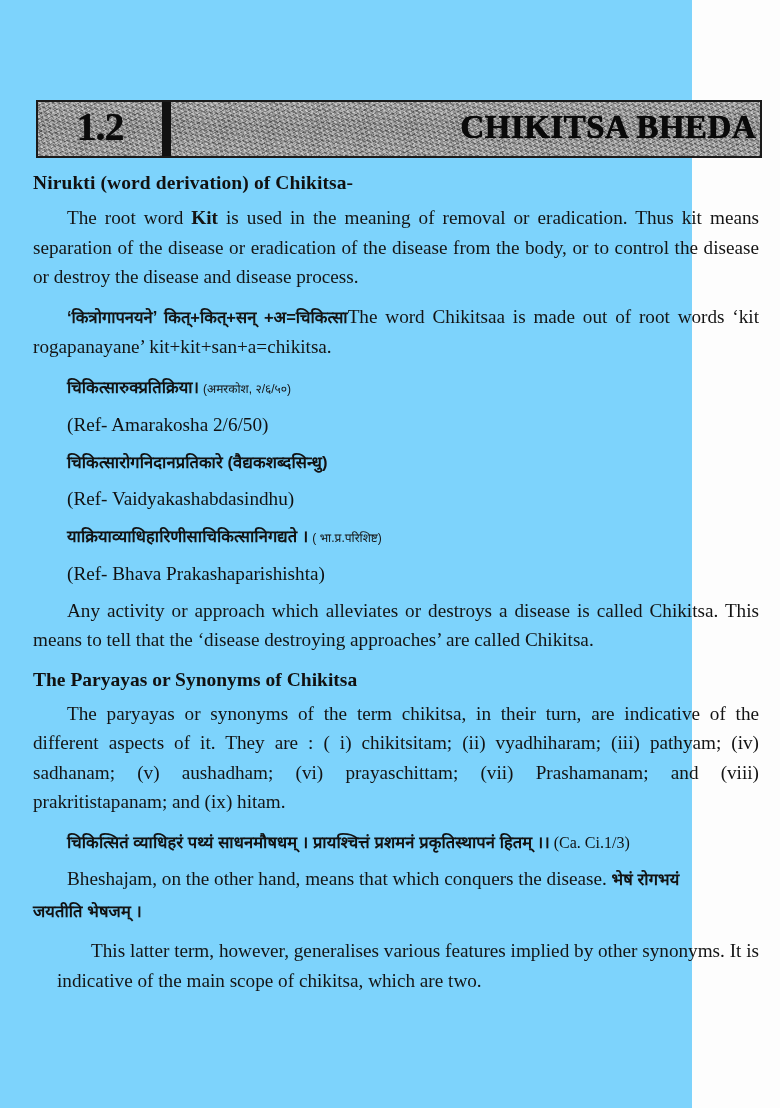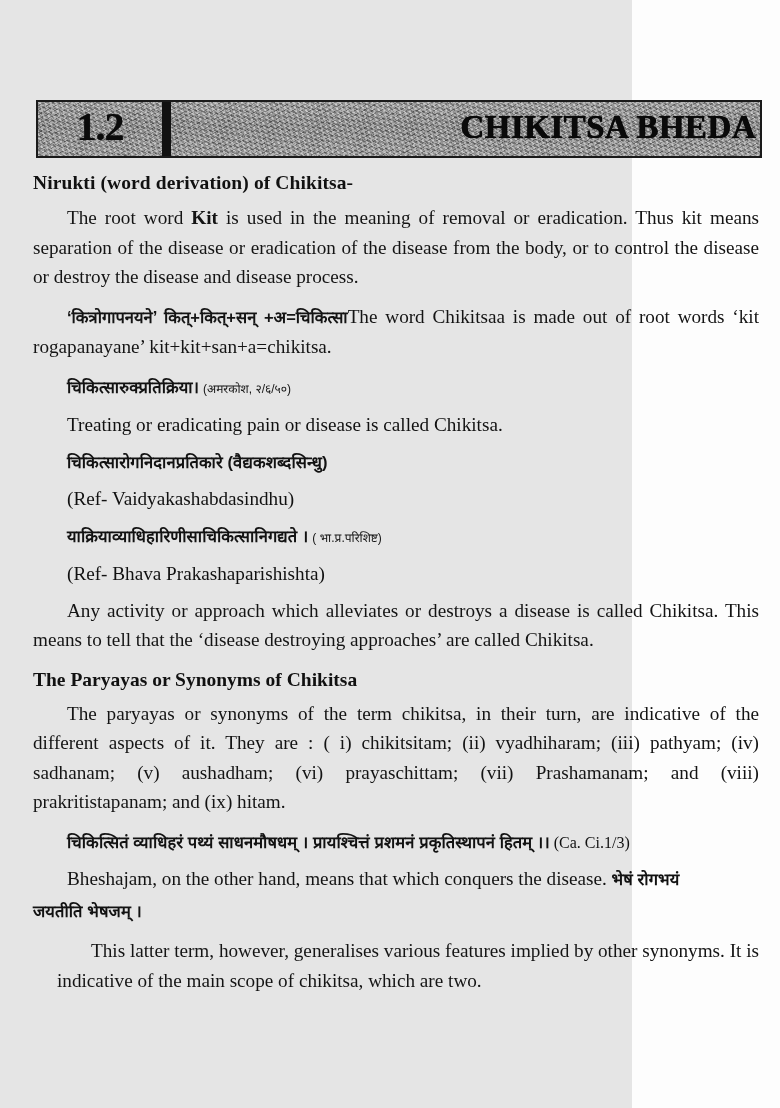--- a/index.html
+++ b/index.html
@@ -12,23 +12,23 @@
     background: #fdfdfd;
     font-family: "Liberation Serif", "DejaVu Serif", serif;
     color: #111;
     overflow: hidden;
     position: relative;
   }
 
   .page {
     position: absolute;
     left: 0; top: 0;
-    width: 632px;
+    width: 692px;
     height: 1108px;
-    background: #e5e5e5;
+    background: #7dd3fc;
   }
 
   
   .banner {
     position: absolute;
     left: 36px;
     top: 100px;
     width: 726px;
     height: 58px;
     box-sizing: border-box;
@@ -186,22 +186,22 @@
   <div class="content">
 
     <div class="heading">Nirukti (word derivation) of Chikitsa-</div>
 
     <p class="para"><span>The root word </span><b>Kit</b><span> is used in the meaning of removal or eradication. Thus kit means separation of the disease or eradication of the disease from the body, or to control the disease or destroy the disease and disease process.</span></p>
 
     <p class="para"><span class="dev-inline">‘कित्रोगापनयने’ कित्+कित्+सन् +अ=चिकित्सा</span><span>The word Chikitsaa is made out of root words ‘kit rogapanayane’ kit+kit+san+a=chikitsa.</span></p>
 
     <div class="mixed"><span class="dev">चिकित्सारुक्प्रतिक्रिया।</span> <span class="dev-sm">(अमरकोश, २/६/५०)</span></div>
 
-
-    <div class="ref-line">Treating or eradicating pain or disease is called Chikitsa.</div>
+    <div class="ref-line">(Ref- Amarakosha 2/6/50)</div>
+
 
     <div class="mixed"><span class="dev">चिकित्सारोगनिदानप्रतिकारे (वैद्यकशब्दसिन्धु)</span></div>
 
     <div class="ref-line">(Ref- Vaidyakashabdasindhu)</div>
 
 
     <div class="mixed"><span class="dev">याक्रियाव्याधिहारिणीसाचिकित्सानिगद्यते ।</span> <span class="dev-sm">( भा.प्र.परिशिष्ट)</span></div>
 
     <div class="ref-line">(Ref- Bhava Prakashaparishishta)</div>
 

